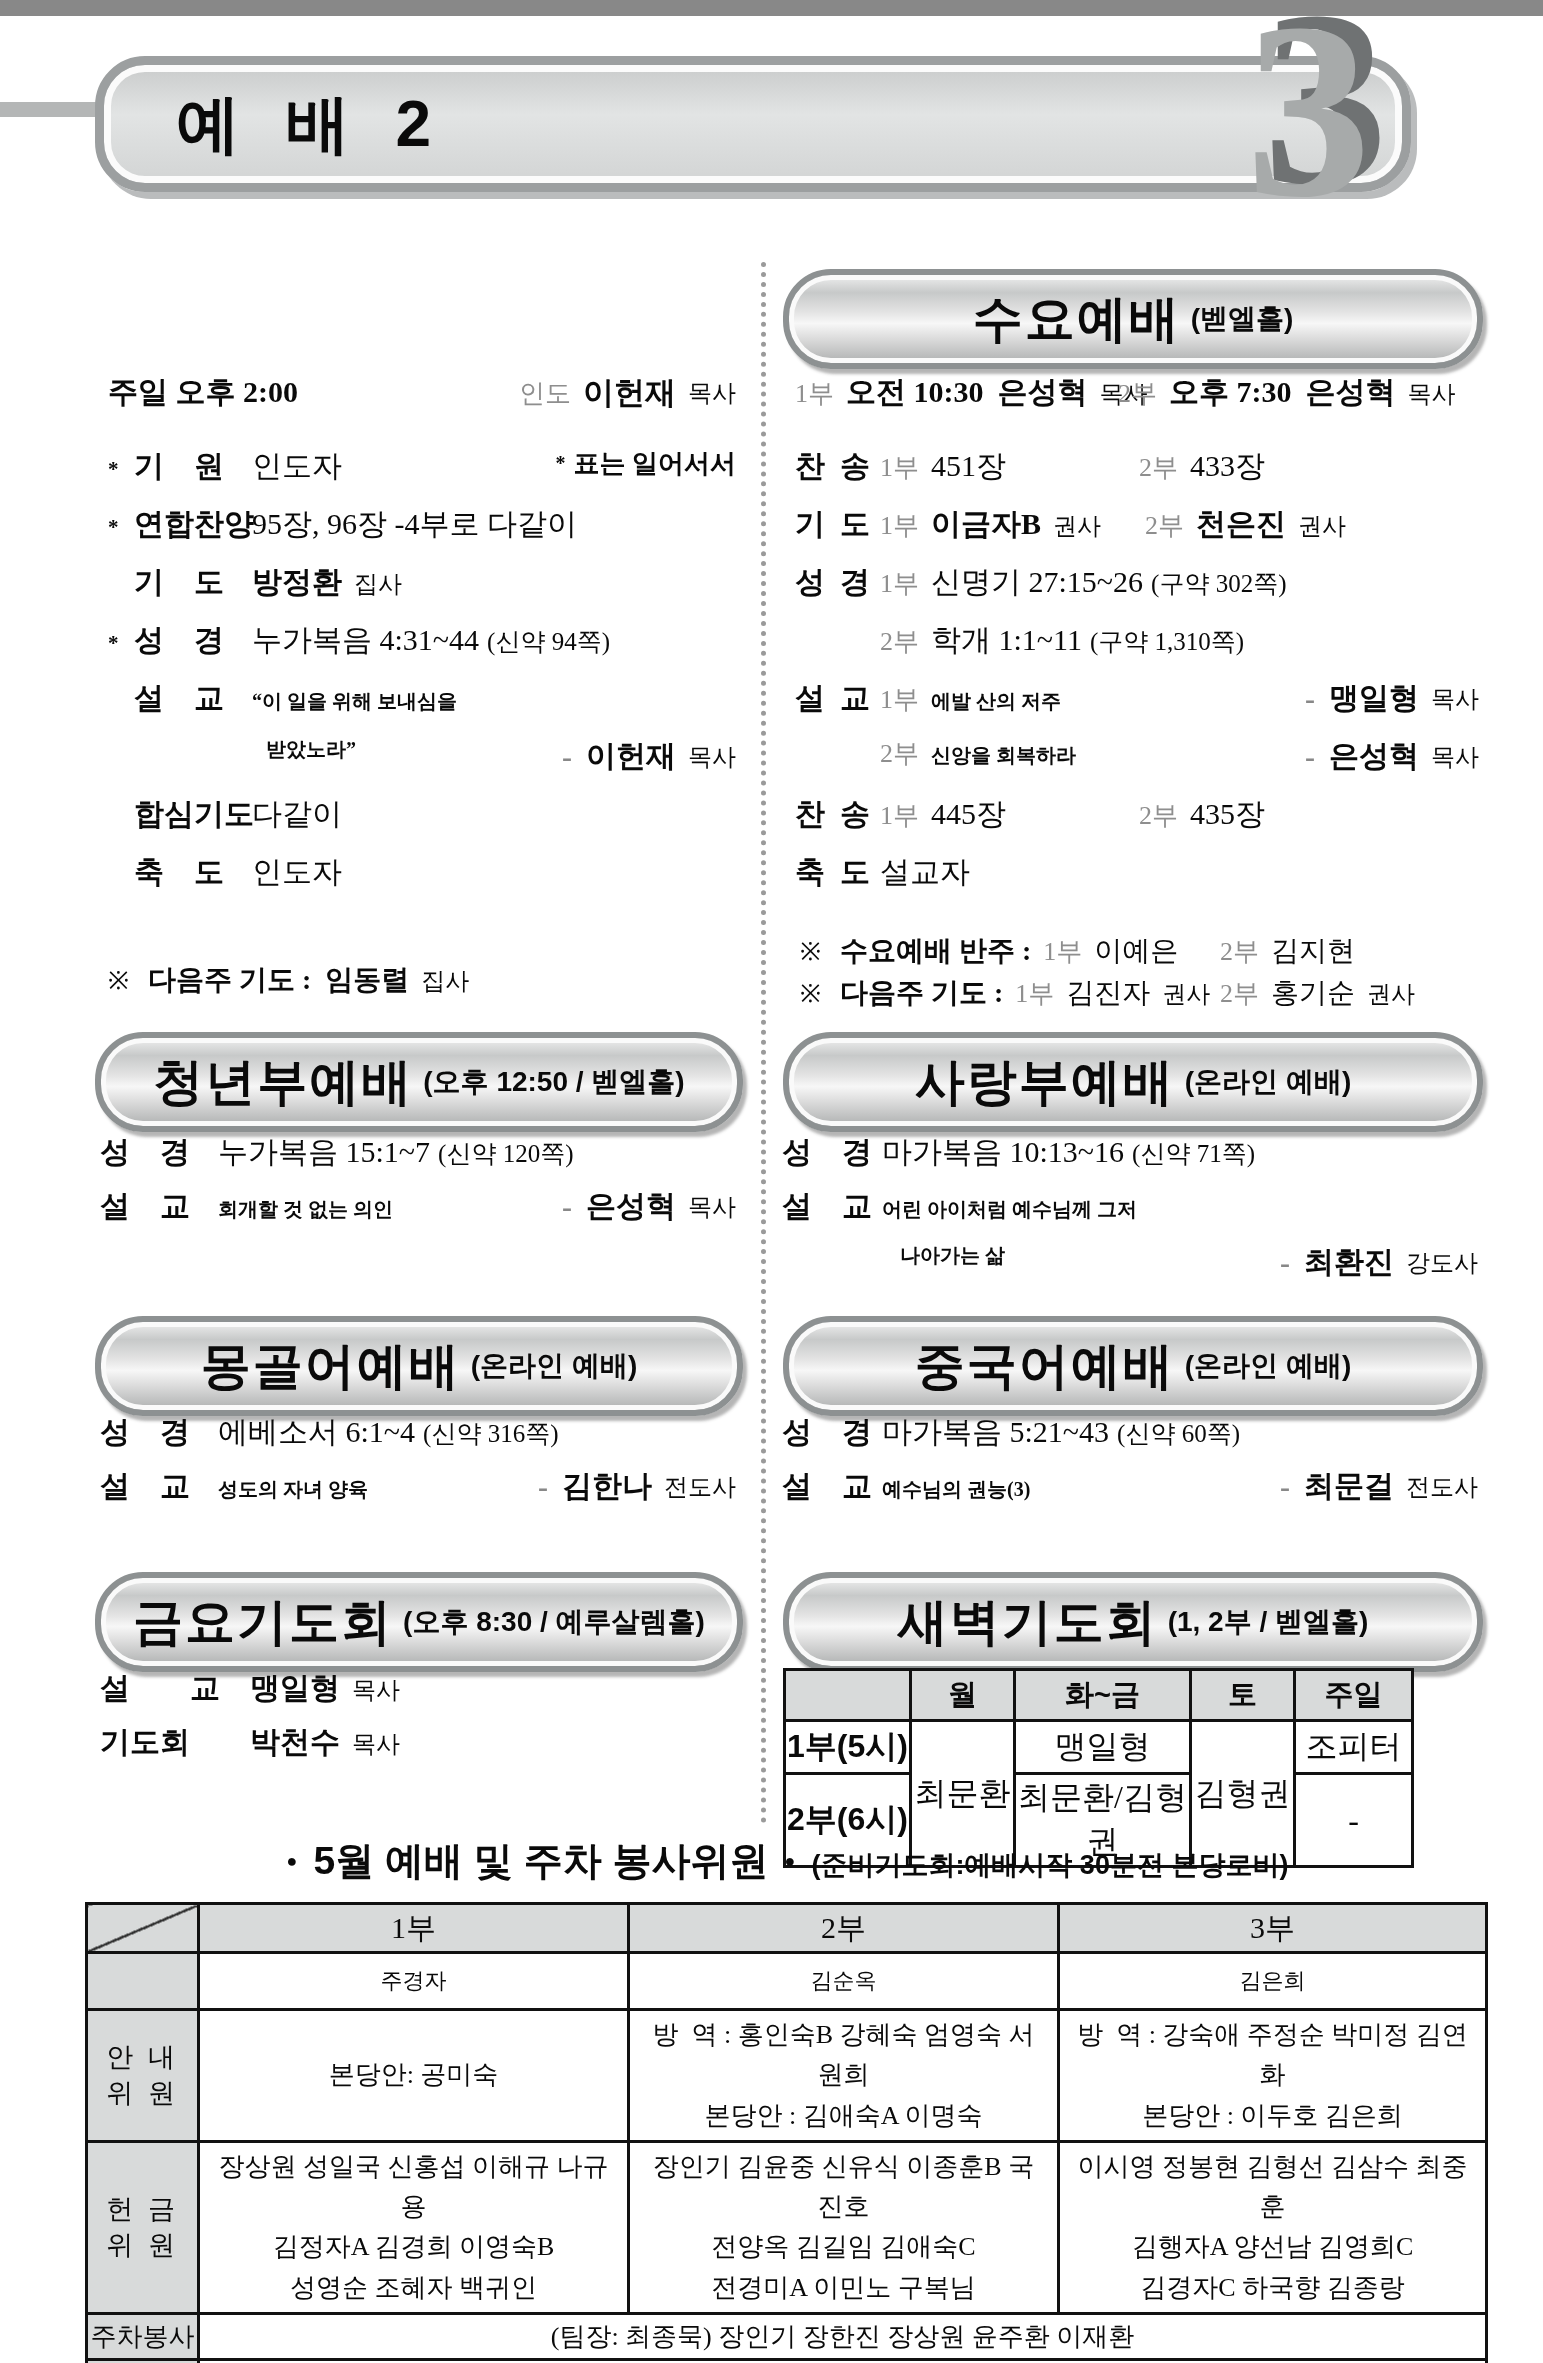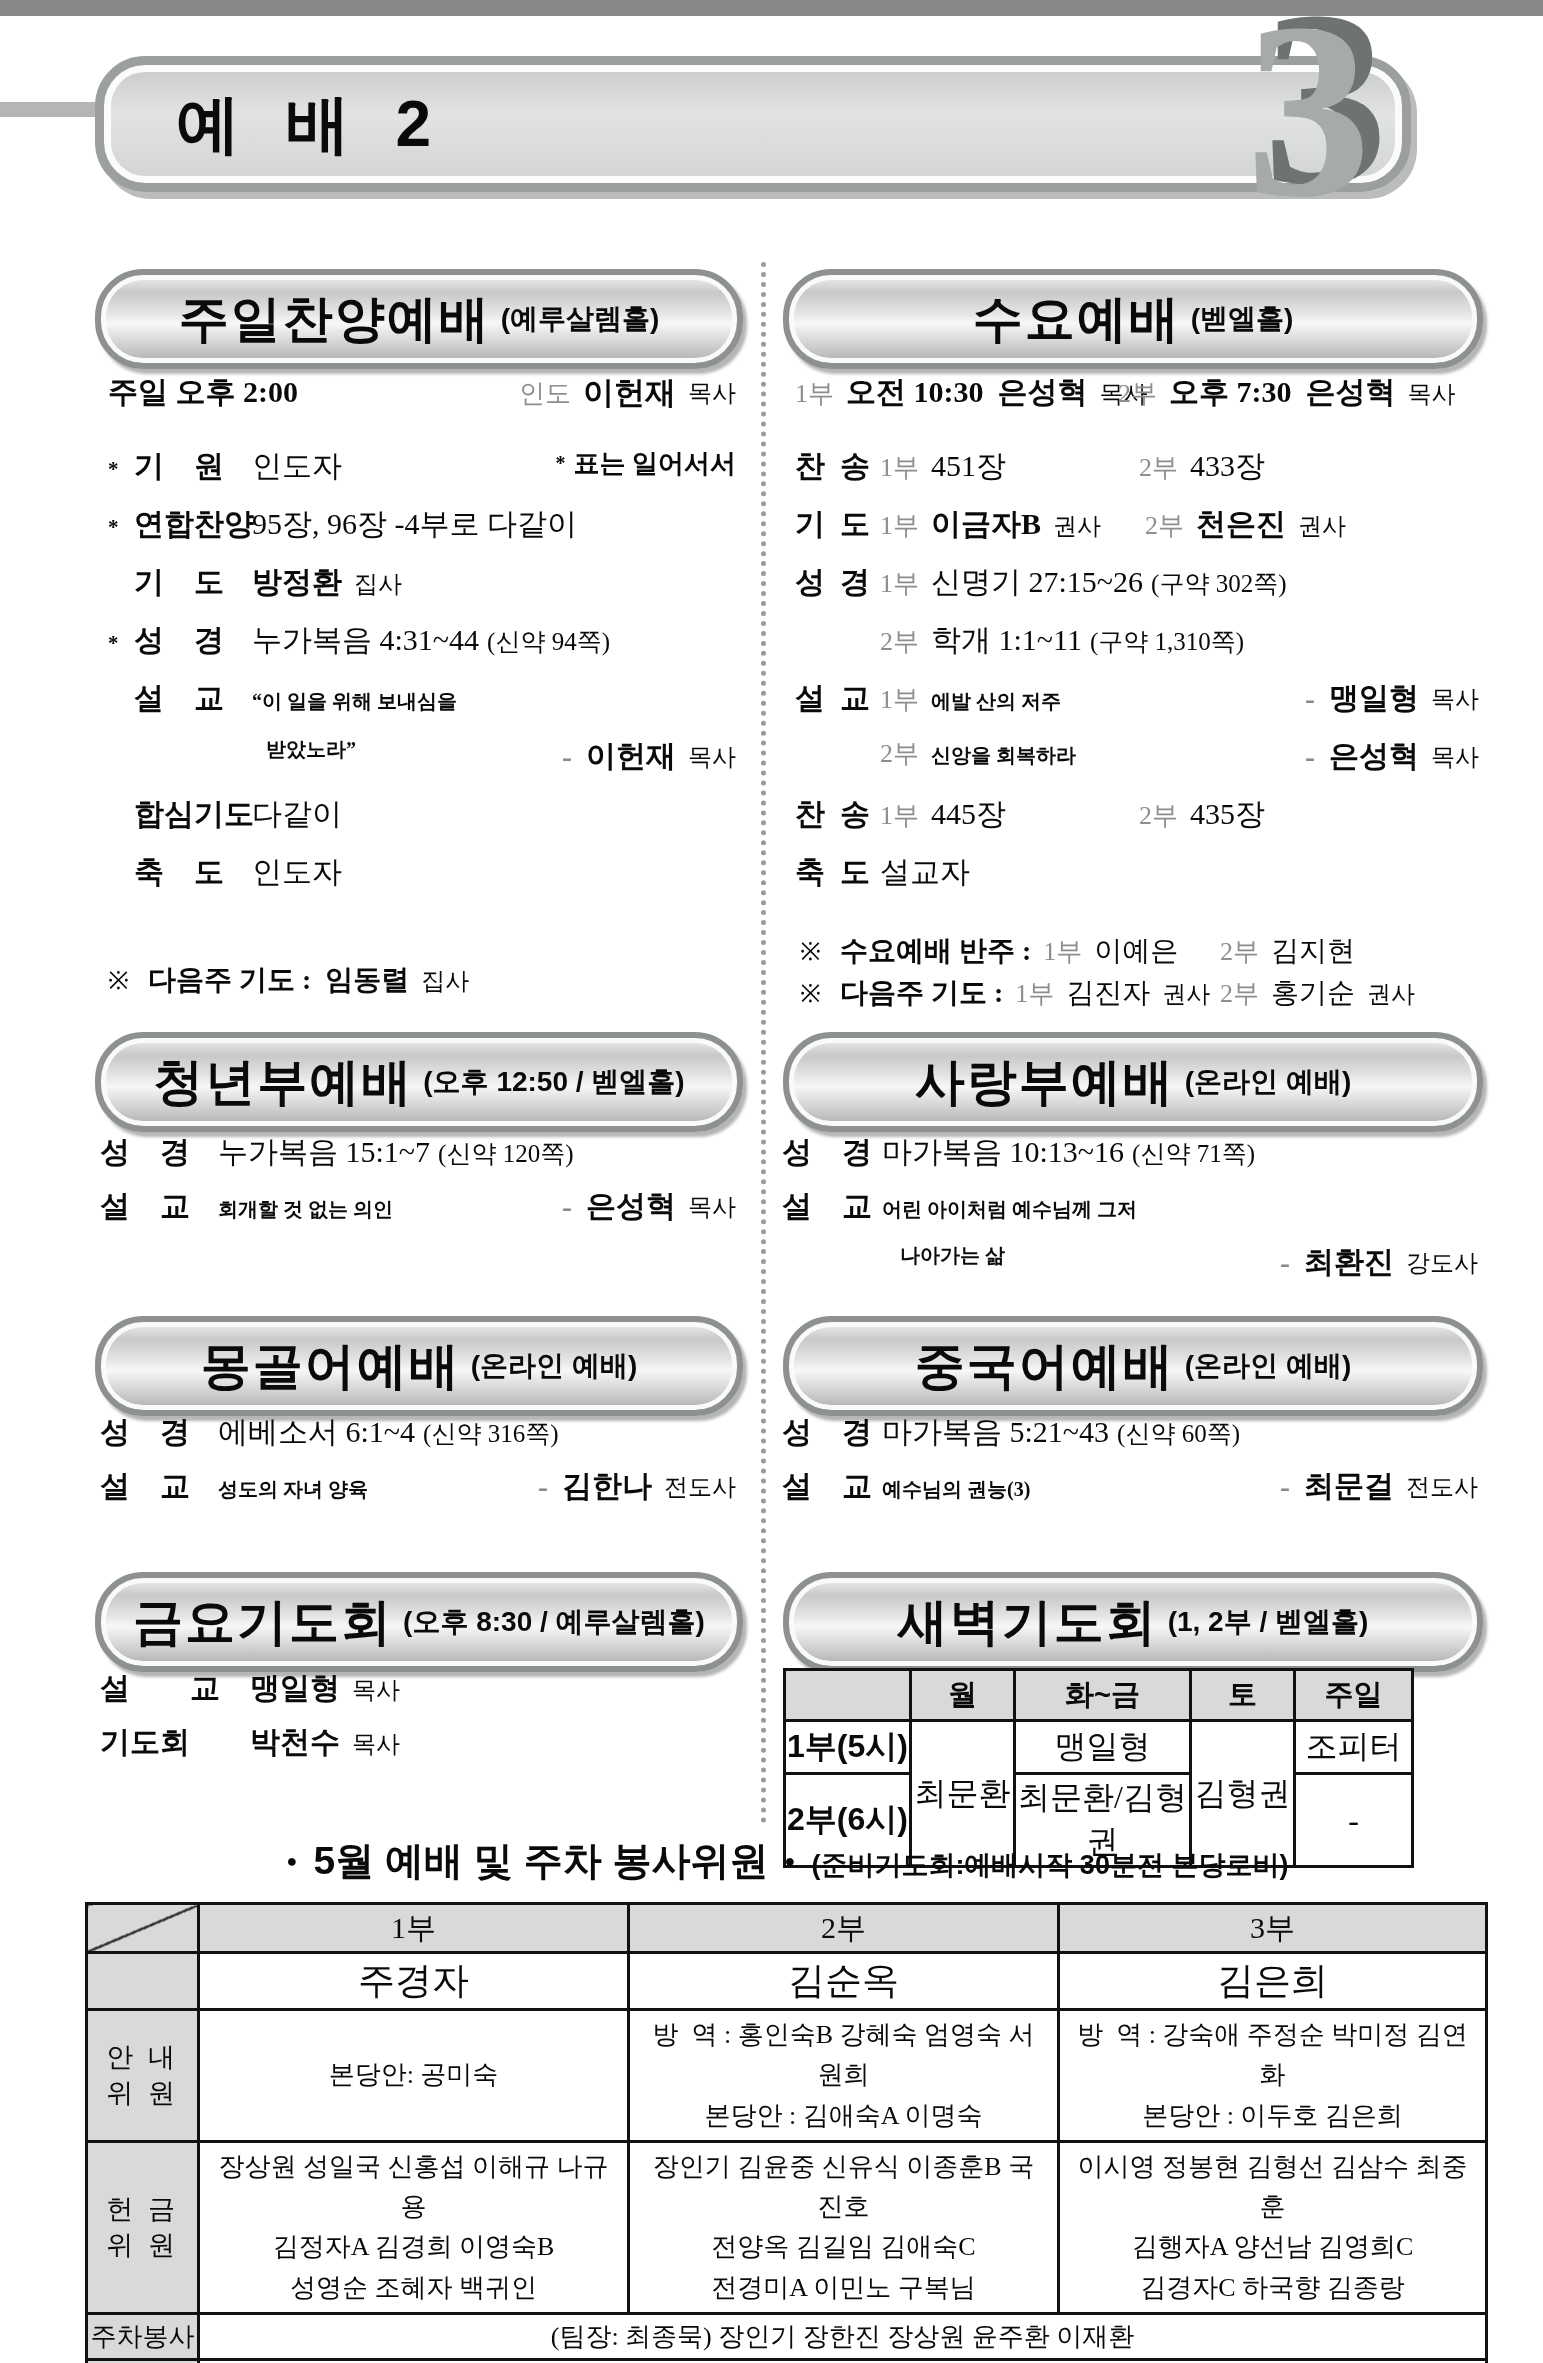--- a/index.html
+++ b/index.html
@@ -55,44 +55,40 @@
         background-color:#d8dada;}
   .committee-title{position:absolute;left:85px;top:1818px;width:1405px;display:flex;align-items:baseline;
         justify-content:center;gap:16px;font-family:"Liberation Sans","DejaVu Sans",sans-serif;font-weight:bold;}
   .bullet{font-size:18px;align-self:center;}
   .ct{font-size:39px;}
   .cn{font-size:27px;}
   .main-table{position:absolute;left:85px;top:1886px;table-layout:fixed;}
   .main-table th,.main-table td{border:3px solid #111;vertical-align:middle;text-align:center;overflow:hidden;}
   .gray{background:#d8dada;}
   .mt-h th{font-size:30px;font-weight:normal;height:44px;}
-  .chair td{font-size:37px;height:52px;}
+  .chair td{font-size:22px;height:52px;}
   .lblcell{font-size:27px;letter-spacing:4px;line-height:1.35;}
   .listcell{text-align:left;padding:4px 16px;font-size:26px;line-height:1.55;}
   .listcell.center{text-align:center;}
   .smallrow td{font-size:26px;height:41px;}
 </style>
 </head>
 <body>
 
 <div class="page">
 
   <div class="tabline"></div>
   <div class="hdrbox">
     <span class="t">예 배 2</span>
   </div>
   <span class="big3 back">3</span>
   <span class="big3 front">3</span>
 
   <div class="divider"></div>
 
-  <div class="pill" style="left:95px;top:253px;width:636px;">
-    <span class="t">주일찬양예배</span>
-    <span class="s">(예루살렘홀)</span>
-  </div>
   <div class="line" style="left:108px;top:356px;width:632px;">
     <span style="font-weight:bold">주일 오후 2:00</span>
     <span class="spk">
       <span class="pt">인도</span>
       <span class="name" style="font-size:31px">이헌재</span>
       <span class="vt">목사</span>
     </span>
   </div>
   <div class="line" style="left:108px;top:430px;width:632px;">
     <span class="star">*</span>

